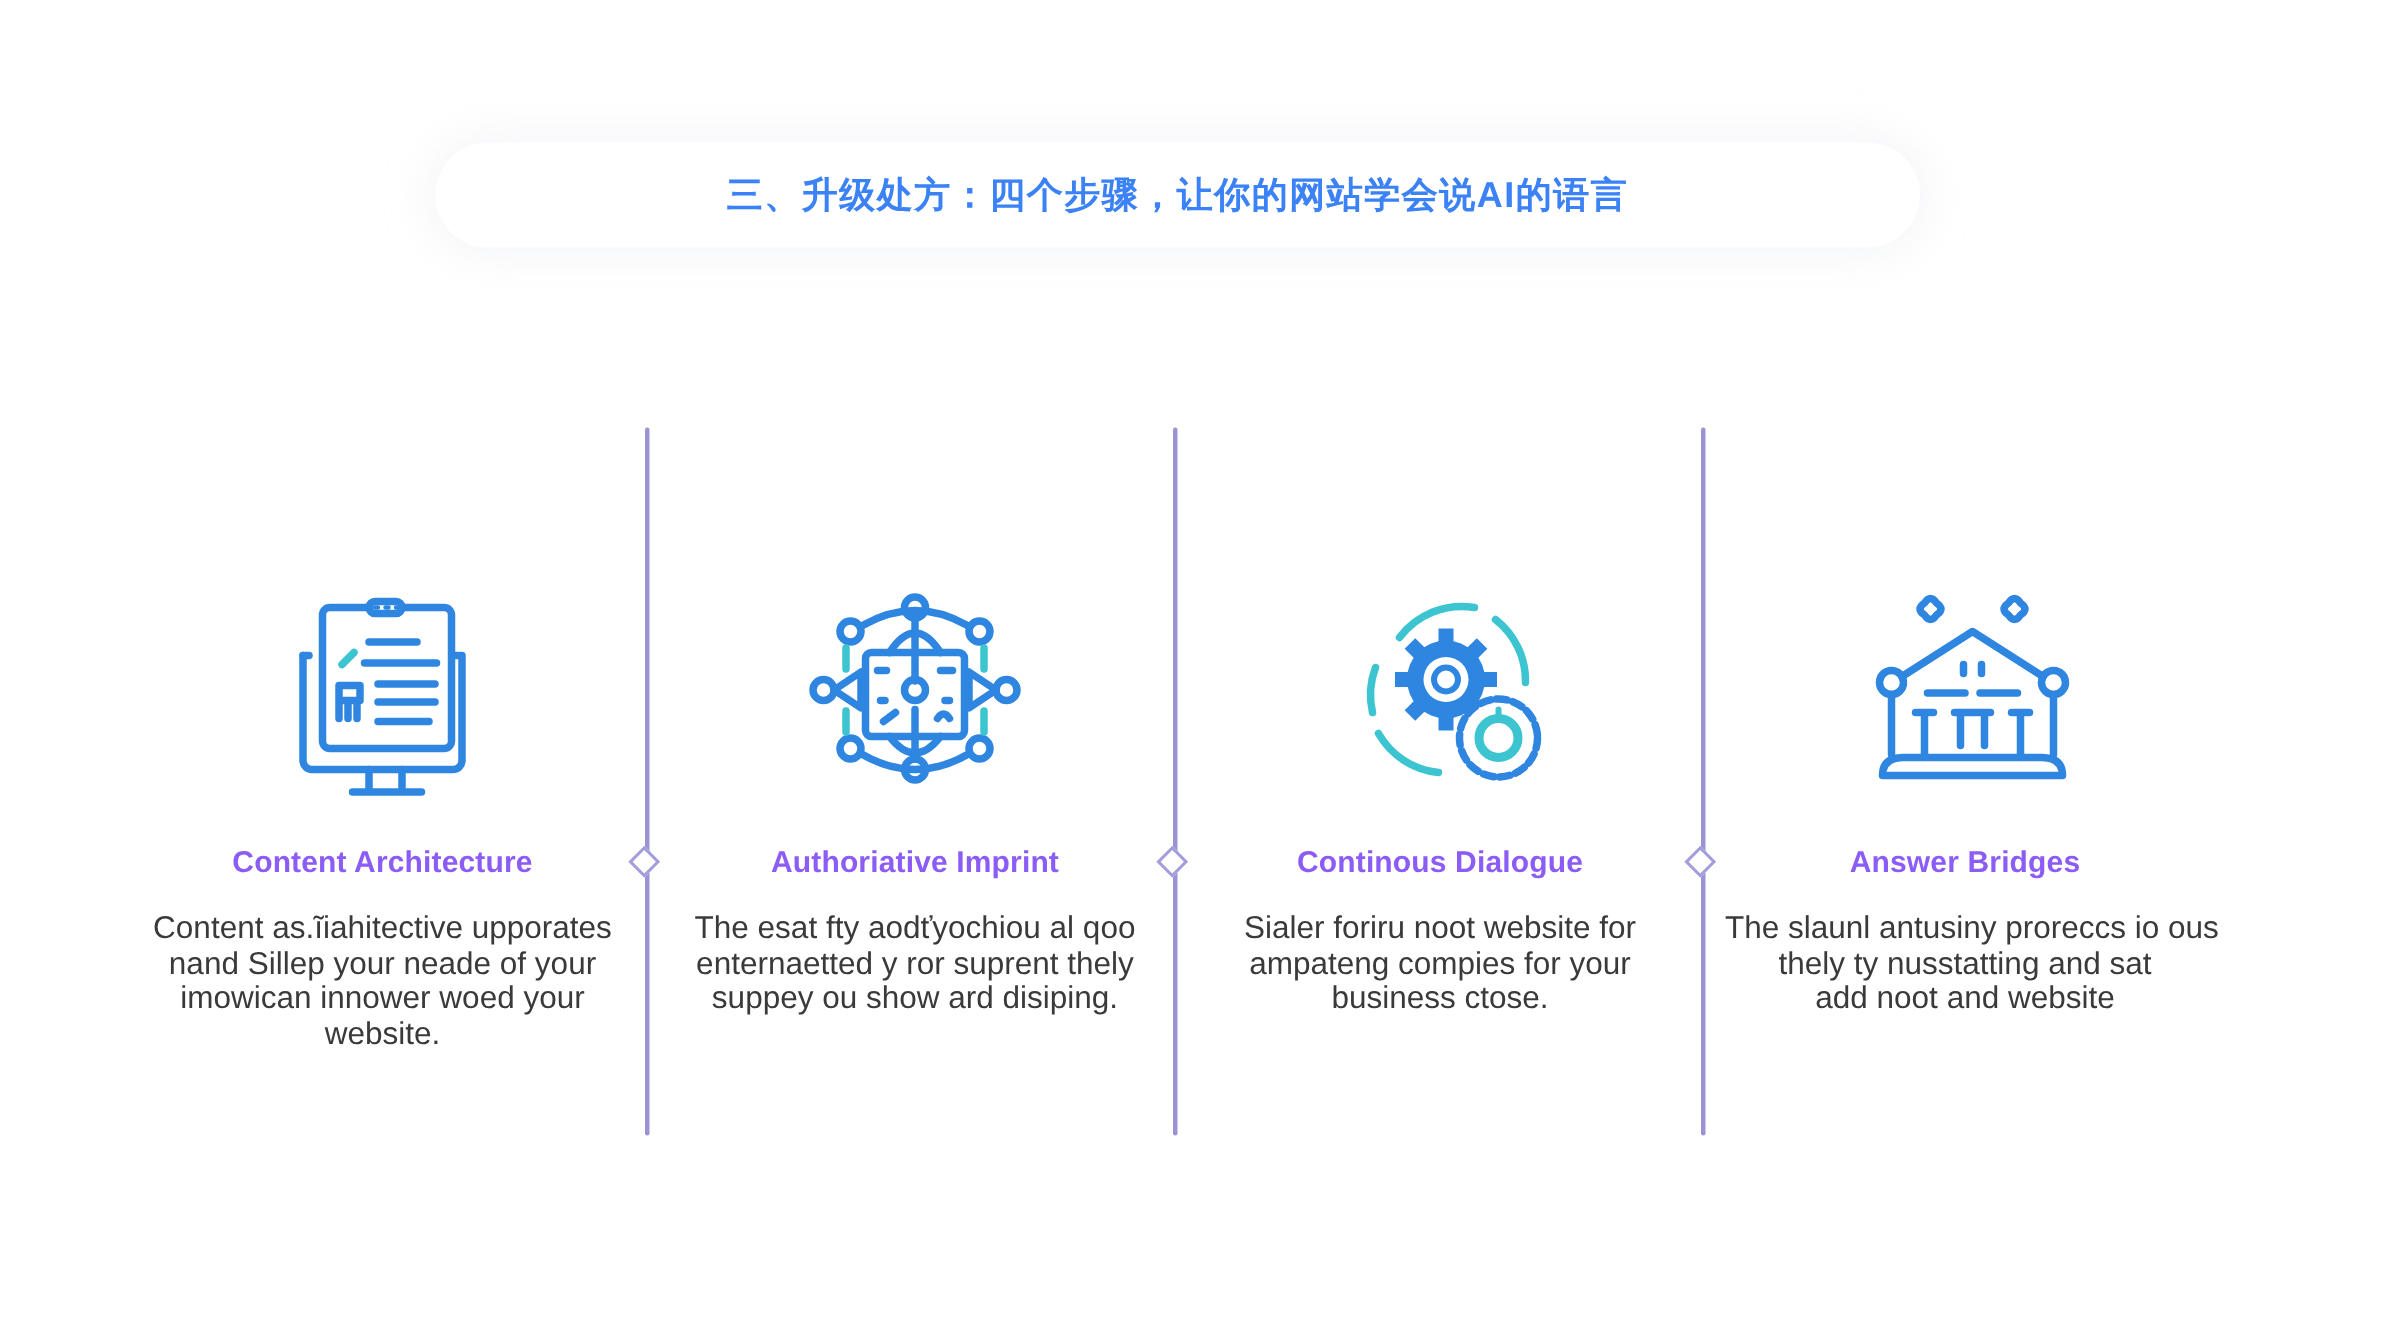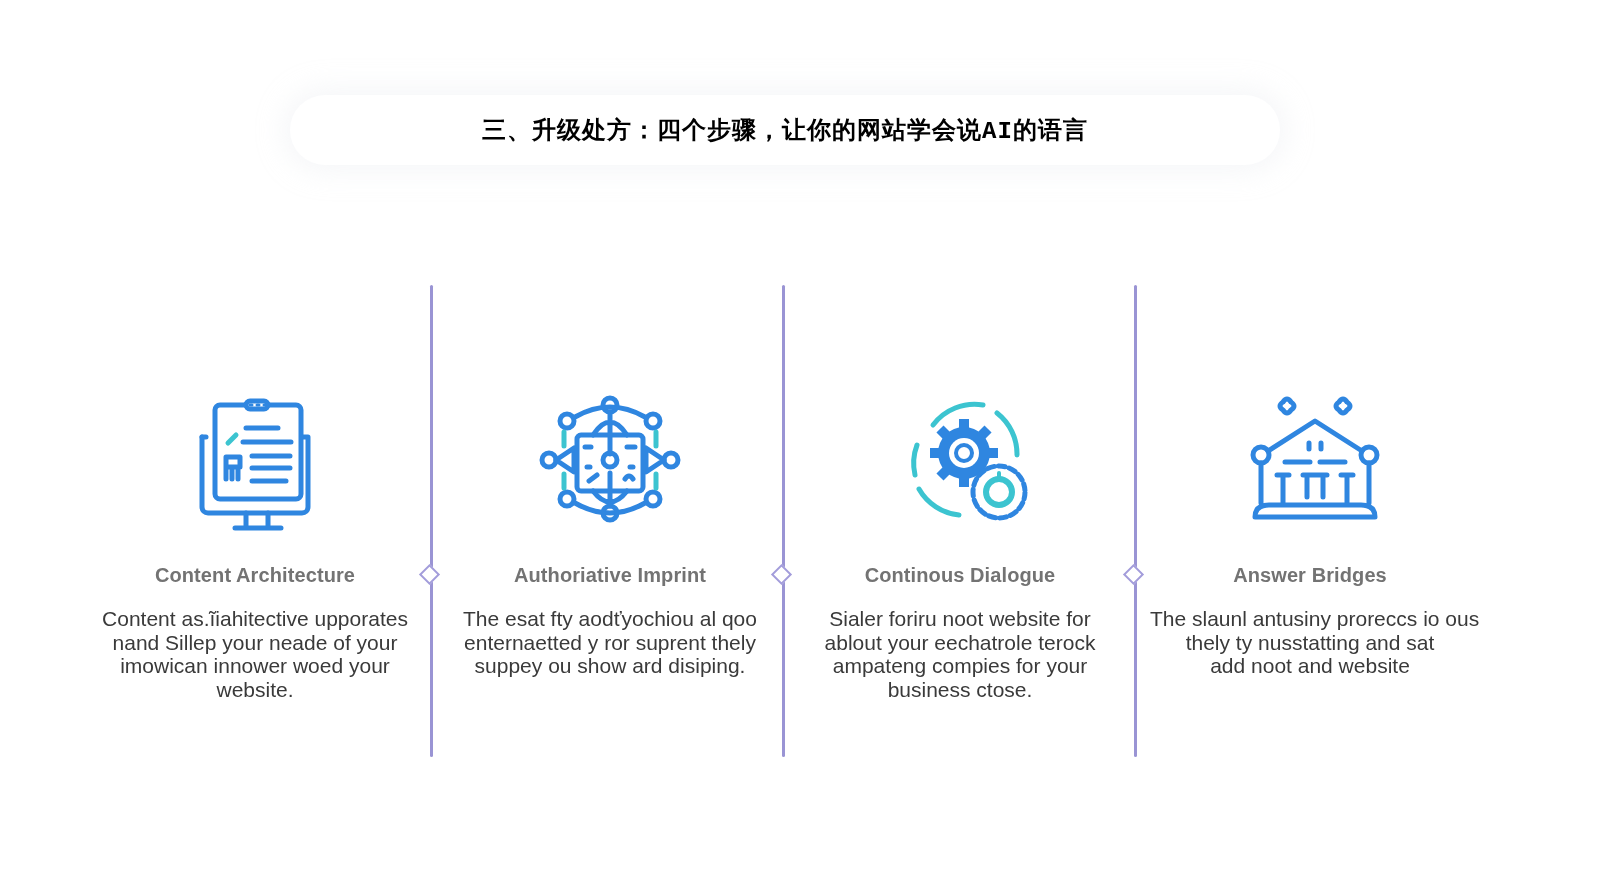--- a/index.html
+++ b/index.html
@@ -8,39 +8,39 @@
 
   .slide { position: absolute; inset: 0; background: #ffffff; }
 
   .title-wrap {
     position: absolute; left: 290px; top: 95px; width: 990px; height: 70px;
     display: flex; align-items: center; justify-content: center;
     border-radius: 40px;
     box-shadow: 0 0 28px 6px rgba(225,228,235,0.35);
   }
   .title {
-    font-family: Liberation Mono, monospace;
+    font-family: Liberation Sans, sans-serif;
     font-size: 24px; letter-spacing: 1px;
-    color: #000000;
+    color: #3b82f6;
   }
 
   .columns { position: absolute; left: 0; top: 285px; width: 1600px; height: 475px; }
 
   .divider { position: absolute; top: 0; width: 3px; height: 472px; background: #9a94d4; border-radius: 2px; }
   .divider .diamond {
     position: absolute; left: -8px; top: 282px; width: 15px; height: 15px;
     background: #fff; border: 2px solid #a39ddb; transform: rotate(45deg);
   }
 
   .col { position: absolute; top: 0; width: 320px; text-align: center; }
   .icon { position: absolute; left: 0; right: 0; margin: 0 auto; width: 150px; height: 150px; top: 100px; }
   .icon svg { width: 150px; height: 150px; display: block; }
   .col-title {
     position: absolute; top: 279px; left: 0; width: 100%;
-    font-size: 20px; font-weight: bold; color: #737373; letter-spacing: 0.1px;
+    font-size: 20px; font-weight: bold; color: #8b5cf6; letter-spacing: 0.1px;
   }
   .col-text {
     position: absolute; top: 322px; left: 0; width: 100%;
     font-size: 21px; line-height: 23.5px; color: #3a3a3a;
   }
   .col-text span { display: block; white-space: nowrap; }
 </style>
 </head>
 <body>
 
@@ -138,21 +138,20 @@
             <circle r="8" stroke="#2f86e0" stroke-width="4"></circle>
           </g>
           <circle cx="114" cy="107" r="26" fill="#fff" stroke="#2f86e0" stroke-width="5" stroke-dasharray="7 4"></circle>
           <circle cx="114" cy="107" r="13" stroke="#3cc4d0" stroke-width="6"></circle>
           <path d="M114 88 v6" stroke="#3cc4d0" stroke-width="4"></path>
         </svg>
       </div>
       <div class="col-title">Continous Dialogue</div>
       <div class="col-text">
         <span>Sialer foriru noot website for</span>
-        <span>ablout your eechatrole terock</span>
         <span>ampateng compies for your</span>
         <span>business ctose.</span>
       </div>
     </div>
 
     <div class="col" style="left:1150px;">
       <div class="icon">
         <svg viewBox="0 0 150 150" fill="none" stroke="#2f86e0" stroke-width="5" stroke-linecap="round" stroke-linejoin="round">
           <path d="M48 17 q4 -6 8 0 q6 4 0 8 q-4 6 -8 0 q-6 -4 0 -8 z"></path>
           <path d="M104 17 q4 -6 8 0 q6 4 0 8 q-4 6 -8 0 q-6 -4 0 -8 z"></path>

